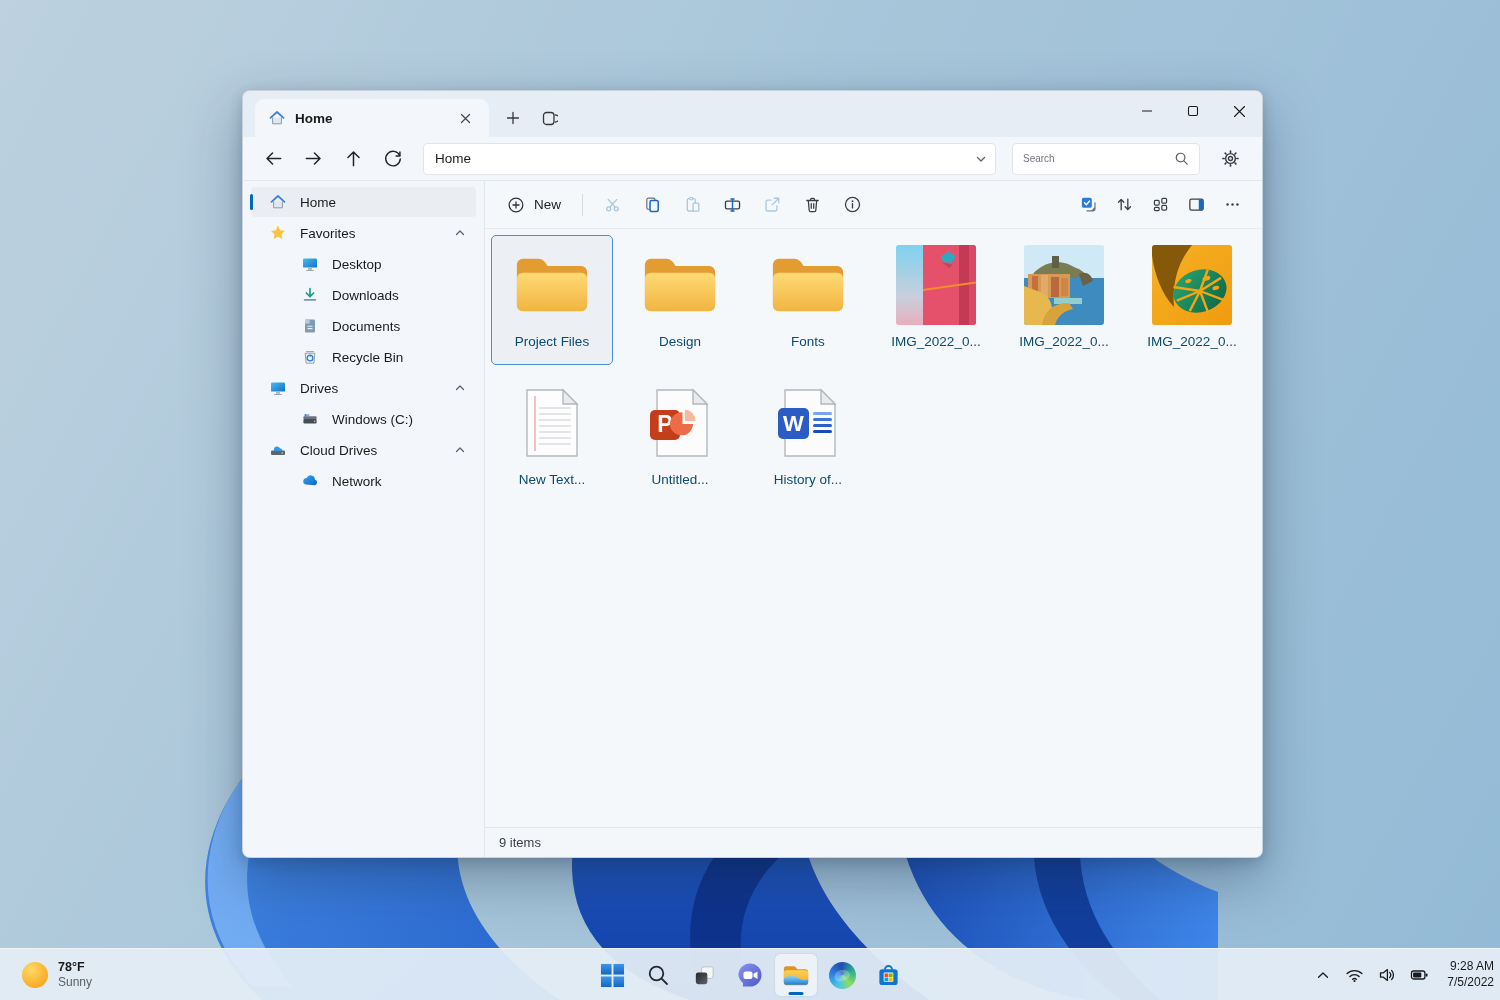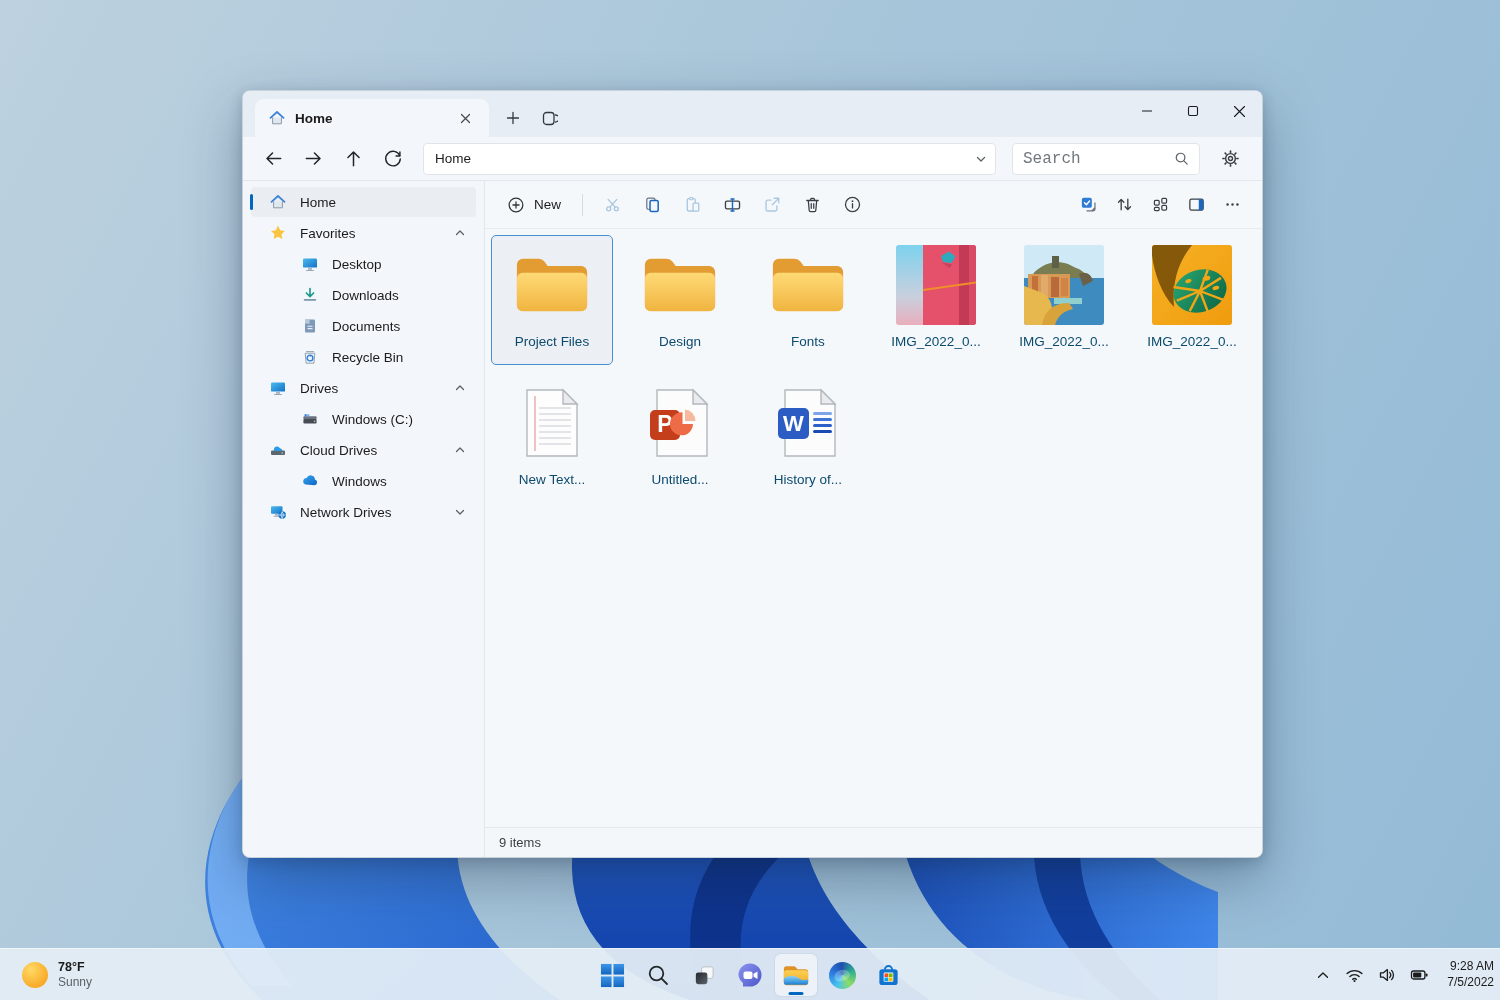--- a/index.html
+++ b/index.html
@@ -34,21 +34,21 @@
     align-items:center; justify-content:center; flex:0 0 auto; }
   .addressbar { flex:1; height:32px; margin-left:8px; background:#ffffff;
     border:1px solid #e1e5ea; border-radius:4px; display:flex; align-items:center;
     padding:0 8px 0 11px; }
   .addressbar input { flex:1; border:none; outline:none; background:transparent;
     font-size:13.5px; color:#1b1b1b; font-family:inherit; }
   .searchbox { width:188px; height:32px; margin-left:12px; background:#ffffff;
     border:1px solid #e1e5ea; border-radius:4px; display:flex; align-items:center;
     padding:0 10px; }
   .searchbox input { flex:1; border:none; outline:none; background:transparent;
-    font-size:16px; color:#1b1b1b; font-family:Liberation Mono, monospace; min-width:0; }
+    font-size:10px; color:#1b1b1b; font-family:Liberation Sans, sans-serif; min-width:0; }
   .searchbox input::placeholder { color:#72777c; opacity:1; }
   .settings-btn { width:36px; height:34px; margin-left:8px; border-radius:4px;
     display:flex; align-items:center; justify-content:center; }
 
   .body { flex:1; display:flex; min-height:0; }
   .sidebar { width:242px; flex:0 0 auto; background:#f3f7fb; padding-top:5px;
     border-right:1px solid #e2e7ec; }
   .side-item { position:relative; height:30px; margin:1px 8px; border-radius:4px;
     display:flex; align-items:center; gap:13px; padding:0 10px 0 18px;
     font-size:13.5px; color:#1b1b1b; }
@@ -335,36 +335,21 @@
         <div class="side-item child">
           <svg class="sicon" viewBox="0 0 18 18">
               <defs>
                 <linearGradient id="od" x1="0" y1="0" x2="1" y2="1">
                   <stop offset="0" stop-color="#37a6ec"></stop>
                   <stop offset="1" stop-color="#0c63c8"></stop>
                 </linearGradient>
               </defs>
               <path d="M4.8 12.6 a3.4 3.4 0 0 1 .9-6.7 A4.3 4.3 0 0 1 13.9 7.6 a2.9 2.9 0 0 1 -.4 5.7 Z" fill="url(#od)"></path>
             </svg>
-          <span>Windows</span>
-        </div>
-        <div class="side-item">
-          <svg class="sicon" viewBox="0 0 18 18">
-              <rect x="2" y="3.2" width="11.5" height="7.6" rx="1" fill="url(#mon)"></rect>
-              <rect x="6" y="11.2" width="3.4" height="1.3" fill="#9aa7b4"></rect>
-              <rect x="4.6" y="12.7" width="6.2" height="1.1" rx=".5" fill="#9aa7b4"></rect>
-              <circle cx="13.2" cy="12" r="3.7" fill="#1273c8"></circle>
-              <path d="M9.9 12 H16.5 M13.2 8.6 a5.6 5.6 0 0 1 0 6.8 M13.2 8.6 a5.6 5.6 0 0 0 0 6.8" fill="none" stroke="#dcecfa" stroke-width=".8"></path>
-            </svg>
-          <span>Network Drives</span>
-          <span class="chev">
-              <svg width="12" height="12" viewBox="0 0 12 12">
-                <path d="M2.5 4.5 L6 8 L9.5 4.5" fill="none" stroke="#5a6268" stroke-width="1.3" stroke-linecap="round" stroke-linejoin="round"></path>
-              </svg>
-            </span>
+          <span>Network</span>
         </div>
       </div>
 
       <div class="content">
 
         <div class="toolbar">
           <span class="btn-new">
             <svg width="18" height="18" viewBox="0 0 20 20">
                 <circle cx="10" cy="10" r="7.6" fill="none" stroke="#2f3338" stroke-width="1.4"></circle>
                 <path d="M10 6.6 V13.4 M6.6 10 H13.4" stroke="#2f3338" stroke-width="1.4" stroke-linecap="round"></path>

